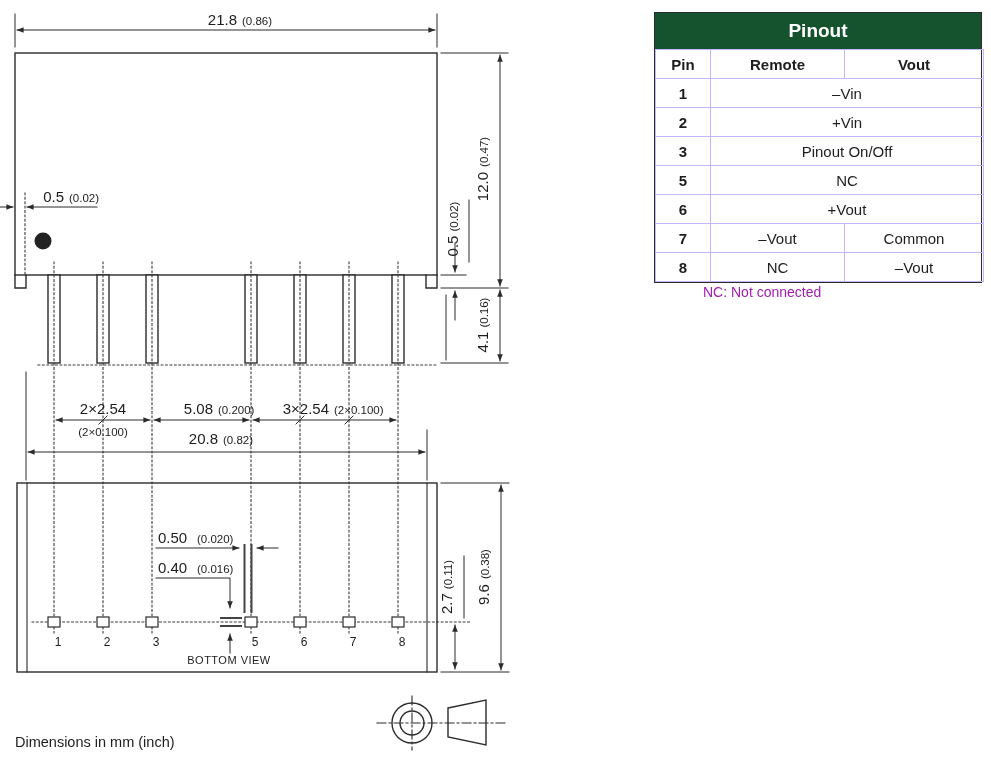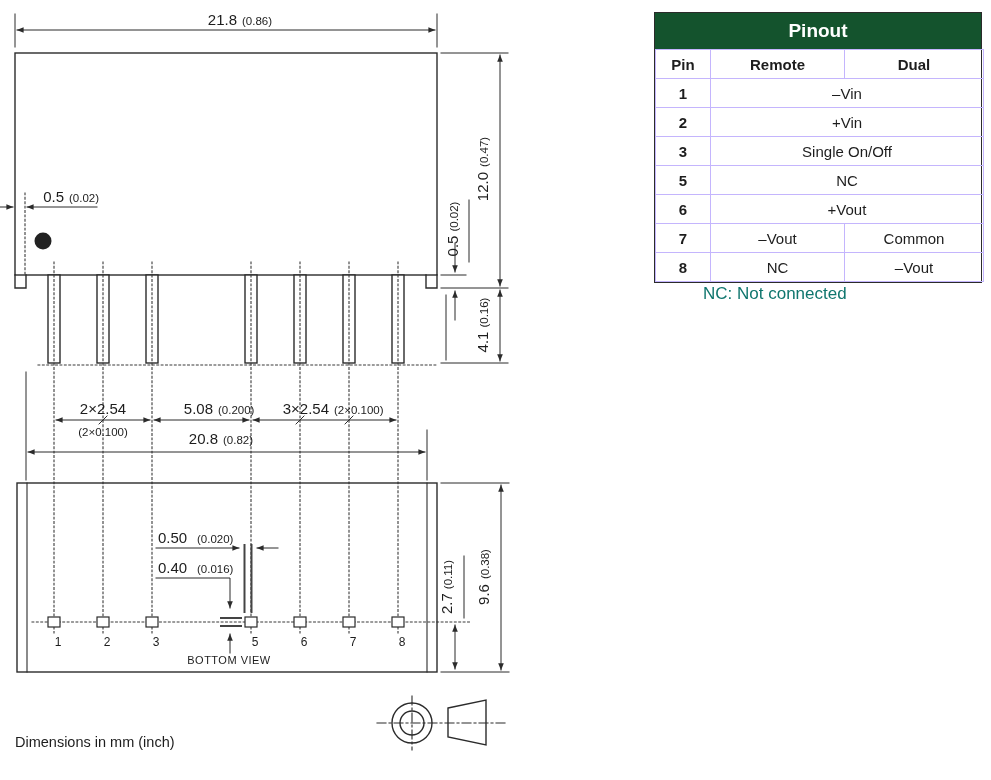--- a/index.html
+++ b/index.html
@@ -12,21 +12,21 @@
   
   #pinout{position:absolute;left:654px;top:12px;width:328px;border:1.5px solid #2b2b2b;box-sizing:border-box;}
   #pinout .title{height:36px;line-height:36px;text-align:center;color:#fff;font-size:19px;font-weight:bold;}
   #pinout table{width:100%;border-collapse:collapse;table-layout:fixed;}
   #pinout td,#pinout th{border:1px solid #c4b5fd;height:28px;text-align:center;font-size:15px;color:#1d1d1d;padding:0;}
   #pinout th{font-weight:bold;}
   #pinout td.pin{font-weight:bold;}
   #pinout col.c-pin{width:55px;}
   #pinout col.c-single{width:134px;}
   #pinout col.c-dual{width:139px;}
-  #nc-note{position:absolute;left:703px;top:284px;font-size:17px;color:#0f766e;}
+  #nc-note{position:absolute;left:703px;top:284px;font-size:14px;color:#a21caf;}
   #notes{position:absolute;left:15px;top:694px;font-size:14.5px;line-height:19.5px;color:#1d1d1d;white-space:pre;}
 </style>
 </head>
 <body>
 
 <div id="page">
 
   <svg width="540" height="780" viewBox="0 0 540 780" style="position:absolute;left:0;top:0;" stroke-linecap="square">
     <defs>
       <marker id="ah" viewBox="0 0 10 10" refX="9.5" refY="5" markerWidth="9" markerHeight="7" orient="auto-start-reverse">
@@ -206,33 +206,33 @@
     <table>
       <colgroup>
           <col class="c-pin">
           <col class="c-single">
           <col class="c-dual">
         </colgroup>
       <tbody>
           <tr>
         <th>Pin</th>
         <th>Remote</th>
-        <th>Dual</th>
+        <th>Vout</th>
       </tr>
       <tr>
         <td class="pin">1</td>
         <td colspan="2">–Vin</td>
       </tr>
       <tr>
         <td class="pin">2</td>
         <td colspan="2">+Vin</td>
       </tr>
       <tr>
         <td class="pin">3</td>
-        <td colspan="2">Single On/Off</td>
+        <td colspan="2">Pinout On/Off</td>
       </tr>
       <tr>
         <td class="pin">5</td>
         <td colspan="2">NC</td>
       </tr>
       <tr>
         <td class="pin">6</td>
         <td colspan="2">+Vout</td>
       </tr>
       <tr>

